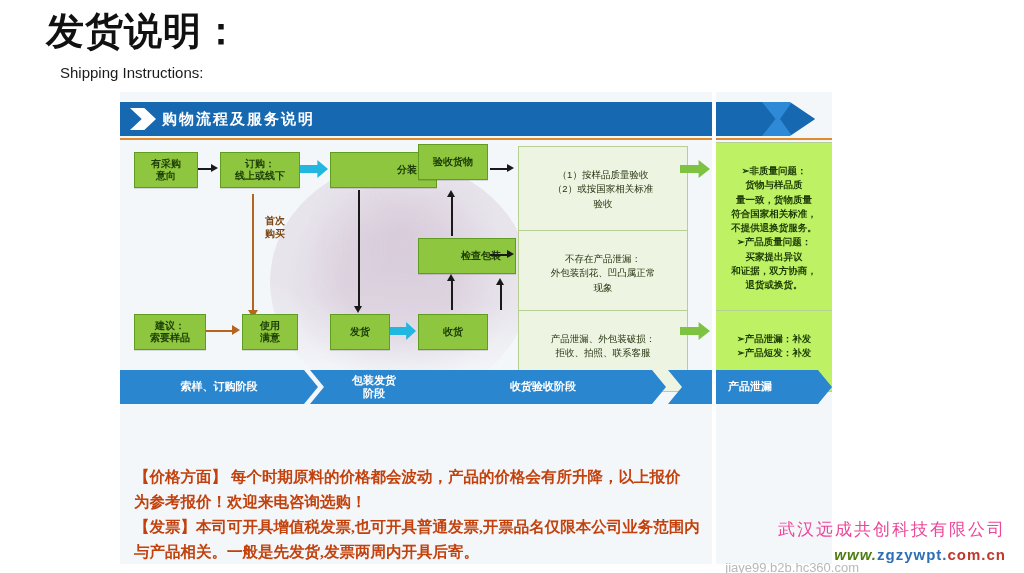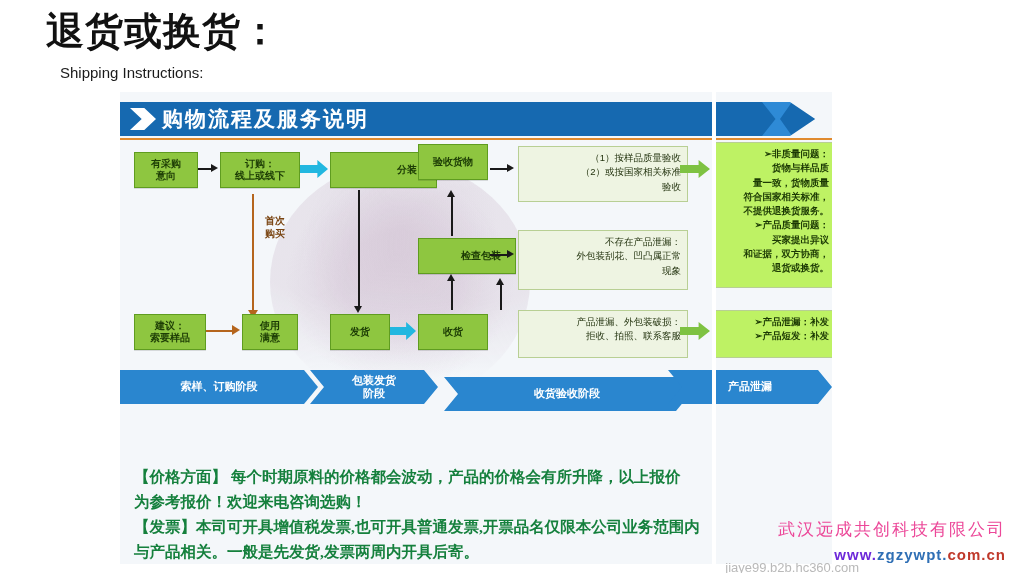--- a/index.html
+++ b/index.html
@@ -46,21 +46,21 @@
     display:flex; align-items:center;
   }
   .banner.b1 { top:10px; }
   .banner.b2 { top:328px; }
   .banner .chev {
     width:26px; height:22px; margin-left:10px; margin-right:6px;
     background:#ffffff;
     clip-path:polygon(0 0, 55% 0, 100% 50%, 55% 100%, 0 100%, 45% 50%);
   }
   .banner .btitle {
-    color:#ffffff; font-weight:bold; font-size:21px;
+    color:#ffffff; font-weight:bold; font-size:15px;
     font-family:"Liberation Serif", serif; letter-spacing:2px;
   }
   .banner .tail {
     position:absolute; right:0; top:0; width:42px; height:34px;
     background:#f4f7fa;
     clip-path:polygon(100% 0, 100% 100%, 0 100%, 60% 50%, 0 0);
   }
   .banner .tail2 {
     position:absolute; right:40px; top:0; width:30px; height:34px;
     background:#2e8ad6;
@@ -84,22 +84,22 @@
     display:flex; align-items:center; justify-content:center;
     text-align:center; line-height:1.25;
     box-shadow:0 1px 0 rgba(0,0,0,.12);
   }
   .note {
     position:absolute;
     background:#eef4e2;
     border:1px solid #b8cf94;
     color:#23330f;
     font-size:9.5px; line-height:1.5;
-    padding:4px 6px;
-    text-align:right;
+    padding:21px 6px;
+    text-align:center;
   }
   .note.dark { background:#bef264; }
 
   
   .ar { position:absolute; background:#191919; }
   .ar.h { height:2px; }
   .ar.v { width:2px; }
   .ar-head {
     position:absolute; width:0; height:0;
   }
@@ -135,51 +135,51 @@
     display:flex; align-items:center; justify-content:center;
     color:#fff; font-size:11px; font-weight:bold; line-height:1.2; text-align:center;
     clip-path:polygon(0 0, calc(100% - 14px) 0, 100% 50%, calc(100% - 14px) 100%, 0 100%, 14px 50%);
   }
   .phase.first { clip-path:polygon(0 0, calc(100% - 14px) 0, 100% 50%, calc(100% - 14px) 100%, 0 100%); }
 
   
   .invoice {
     position:absolute; left:14px; top:372px; width:690px;
     font-family:"Liberation Serif", serif;
-    font-size:15.5px; color:#15803d; line-height:1.62;
+    font-size:15.5px; color:#c2410c; line-height:1.62;
     font-weight:bold;
   }
 
   
   .crop-edge{
     position:absolute; left:712px; top:92px; width:4px; height:472px; background:#ffffff;
   }
 
   
   .wm-main{
     position:absolute; right:18px; bottom:32px;
     font-size:17px; color:#ec4899; letter-spacing:2px;
     font-family:"Liberation Sans", sans-serif;
   }
   .wm-url{
     position:absolute; right:18px; bottom:10px;
     font-size:15px; letter-spacing:1px; font-weight:bold;
   }
-  .wm-url .a{ color:#6d28d9; }
+  .wm-url .a{ color:#4d7c0f;font-style:italic; }
   .wm-url .b{ color:#2f6fb5; }
   .wm-url .c{ color:#c0392b; }
   .wm-b2b{
     position:absolute; right:165px; bottom:-2px;
     font-size:13px; color:#b9b9b9;
   }
 </style>
 </head>
 <body>
 
-<div class="page-title">退货或换货：</div>
+<div class="page-title">发货说明：</div>
 <div class="page-subtitle">Shipping Instructions:</div>
 
 <div class="graphic">
 
   <div class="banner b1">
     <div class="chev"></div>
     <div class="btitle">购物流程及服务说明</div>
     <div class="tail2"></div>
     <div class="tail"></div>
   </div>
@@ -255,21 +255,21 @@
 
     <div class="green-arrow" style="left:560px; top:180px; width:30px;"></div>
     <div class="note dark" style="left:592px; top:168px; width:110px; height:38px; white-space:pre-line; font-weight:bold; color:#1c3a04;">➢产品泄漏：补发
 ➢产品短发：补发</div>
   </div>
 
   <div class="phases">
     <div class="phase first" style="left:0px; width:198px;">索样、订购阶段</div>
     <div class="phase" style="left:190px; width:128px; white-space:pre-line;">包装发货
 阶段</div>
-    <div class="phase" style="left:324px; width:246px;margin-top:7px;">收货验收阶段</div>
+    <div class="phase" style="left:300px; width:246px;">收货验收阶段</div>
     <div class="phase" style="left:548px; width:164px;">产品泄漏</div>
   </div>
 
 
   <div class="invoice">
     <div>【价格方面】 每个时期原料的价格都会波动，产品的价格会有所升降，以上报价</div>
     <div>为参考报价！欢迎来电咨询选购！</div>
     <div>【发票】本司可开具增值税发票,也可开具普通发票,开票品名仅限本公司业务范围内</div>
     <div>与产品相关。一般是先发货,发票两周内开具后寄。</div>
   </div>

